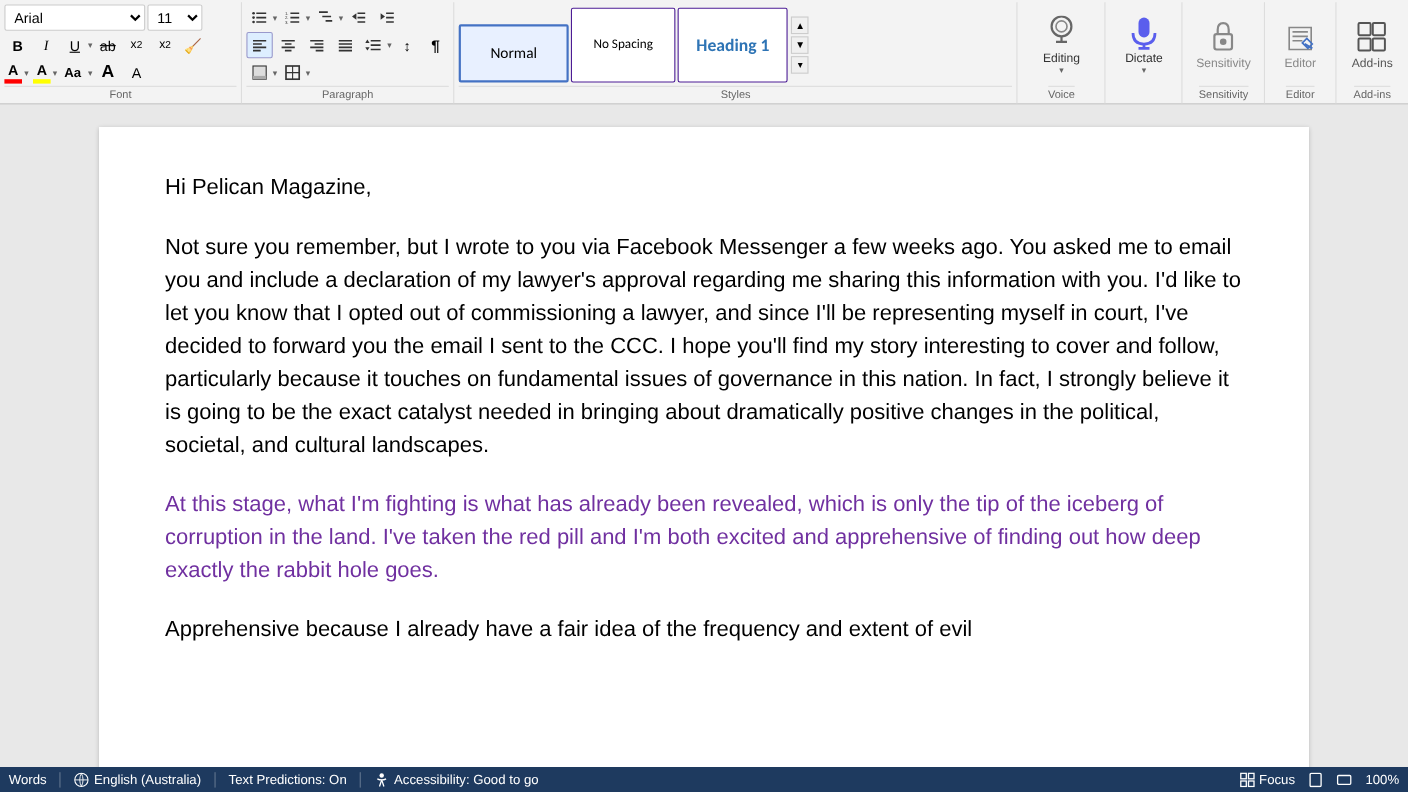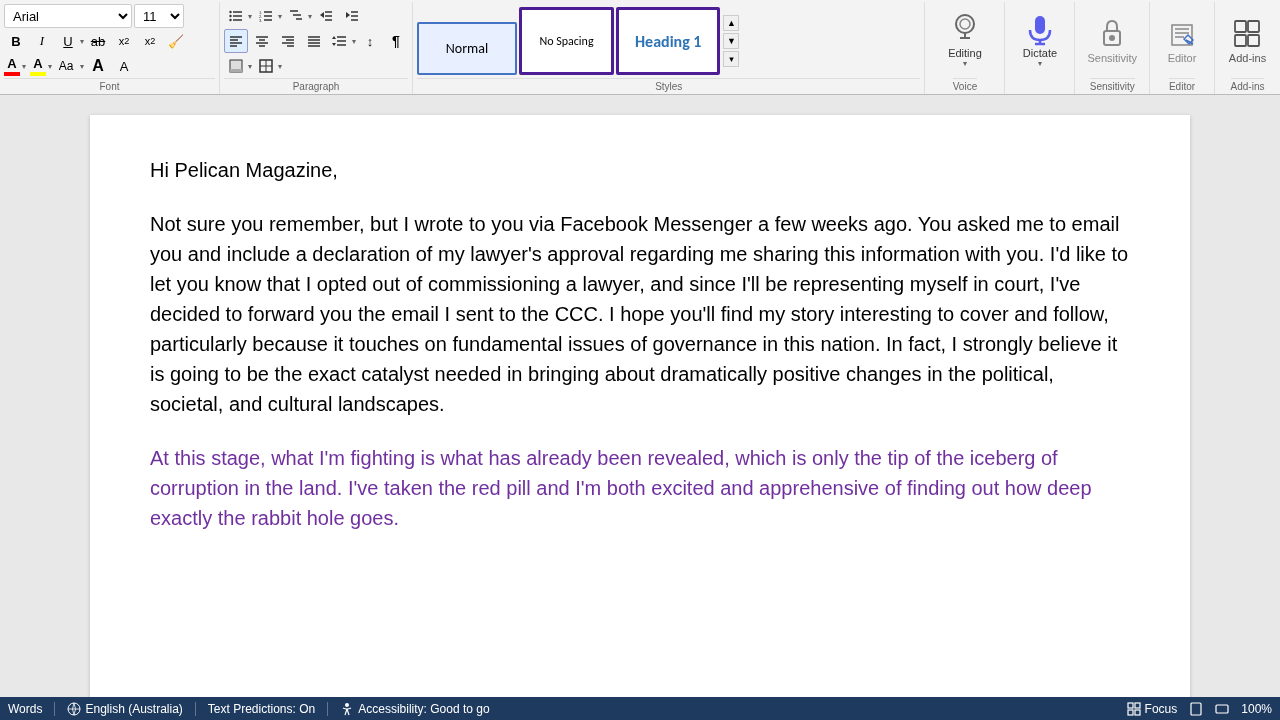--- a/index.html
+++ b/index.html
@@ -18,21 +18,21 @@
       display: flex; align-items: center; justify-content: center;
       width: 24px; height: 24px; border: 1px solid transparent; border-radius: 2px;
       cursor: pointer; font-size: 13px; background: transparent; user-select: none;
     }
     .tb-btn.active { background: #ddeeff; border-color: #99c; }
     .tb-btn-bold { font-weight: bold; font-family: Arial; }
     .tb-btn-italic { font-style: italic; font-family: Georgia; }
     .styles-gallery { display: flex; gap: 2px; align-items: stretch; height: 68px; }
     .style-item {
       display: flex; align-items: center; justify-content: center;
-      padding: 4px 16px; border: 3px solid #4c1d95; border-radius: 2px;
+      padding: 4px 16px; border: 1px solid #4c1d95; border-radius: 2px;
       cursor: pointer; background: white; min-width: 90px; font-size: 14px;
     }
     .style-item.active { border: 2px solid #4472c4; background: #e8f0ff; }
     .style-normal { font-size: 14px; font-family: Calibri; margin-top: 15px; }
     .style-no-spacing { font-size: 12px; font-family: Calibri; }
     .style-heading { font-size: 16px; font-weight: bold; color: #2e74b5; font-family: Calibri Light, Calibri; }
 
     .styles-scroll-btns { display: flex; flex-direction: column; justify-content: center; gap: 2px; margin-left: 2px; }
     .scroll-btn { width: 16px; height: 16px; border: 1px solid #ccc; background: #f0f0f0; cursor: pointer; display: flex; align-items: center; justify-content: center; font-size: 9px; }
 
@@ -110,21 +110,21 @@
           <div style="display:flex;flex-direction:column;align-items:center;cursor:pointer;">
             <span style="font-size:13px;font-weight:bold;">A</span>
             <div class="color-bar" style="background:#ff0000;"></div>
           </div>
           <span class="dd-arrow">▾</span>
           <div style="display:flex;flex-direction:column;align-items:center;cursor:pointer;margin-left:2px;">
             <span style="font-size:13px;font-weight:bold;">A</span>
             <div class="color-bar" style="background:#ffff00;"></div>
           </div>
           <span class="dd-arrow">▾</span>
-          <button class="tb-btn" style="font-size:12px;font-weight:normal;">Aa</button>
+          <button class="tb-btn" style="font-size:12px;font-weight:bold;">Aa</button>
           <span class="dd-arrow">▾</span>
           <button class="tb-btn grow-btn" style="font-size:16px;font-weight:bold;">A</button>
           <button class="tb-btn shrink-btn" style="font-size:13px;">A</button>
         </div>
       </div>
       <div class="rb-group-label">Font</div>
     </div>
 
     <div class="rb-group" style="min-width:180px;">
       <div class="rb-group-content">
@@ -359,20 +359,21 @@
     </div>
 
   </div>
 </div>
 
 <div class="content-area">
   <div class="page">
     <p class="greeting">Hi Pelican Magazine,</p>
     <p class="body-text">Not sure you remember, but I wrote to you via Facebook Messenger a few weeks ago. You asked me to email you and include a declaration of my lawyer's approval regarding me sharing this information with you. I'd like to let you know that I opted out of commissioning a lawyer, and since I'll be representing myself in court, I've decided to forward you the email I sent to the CCC. I hope you'll find my story interesting to cover and follow, particularly because it touches on fundamental issues of governance in this nation. In fact, I strongly believe it is going to be the exact catalyst needed in bringing about dramatically positive changes in the political, societal, and cultural landscapes.</p>
     <p class="purple-text" style="color:#7030a0;">At this stage, what I'm fighting is what has already been revealed, which is only the tip of the iceberg of corruption in the land. I've taken the red pill and I'm both excited and apprehensive of finding out how deep exactly the rabbit hole goes.</p>
+    <p class="partial-text">Apprehensive because I already have a fair idea of the frequency and extent of evil</p>
   </div>
 </div>
 
 <div class="status-bar">
   <div class="status-item">
     <span>Words</span>
   </div>
   <div class="status-divider"></div>
   <div class="status-item">
     <svg width="14" height="14" viewBox="0 0 14 14">

